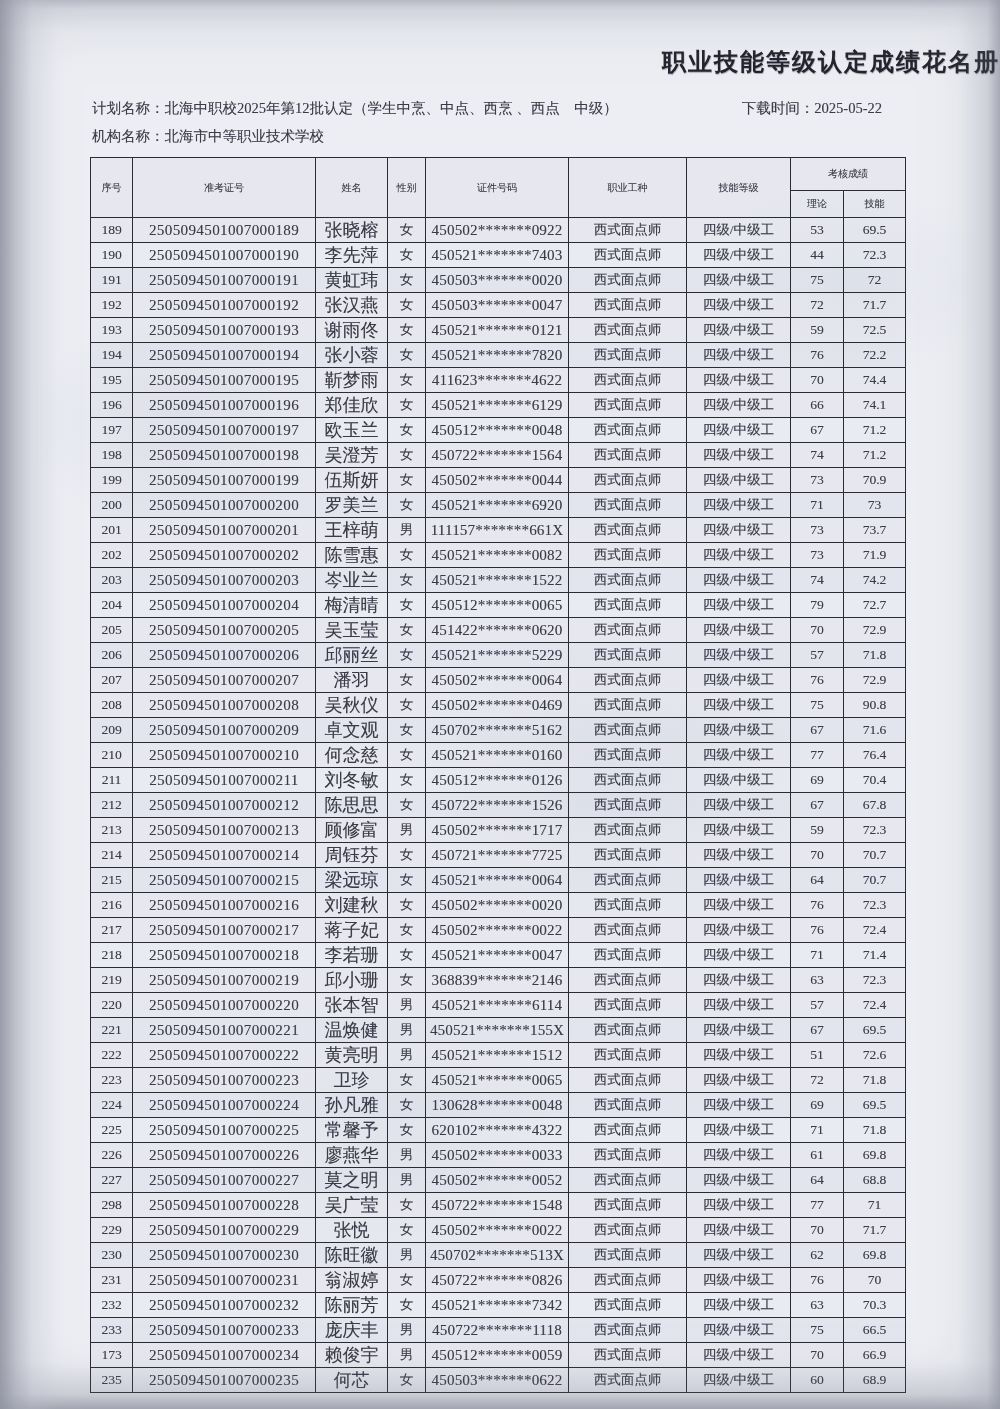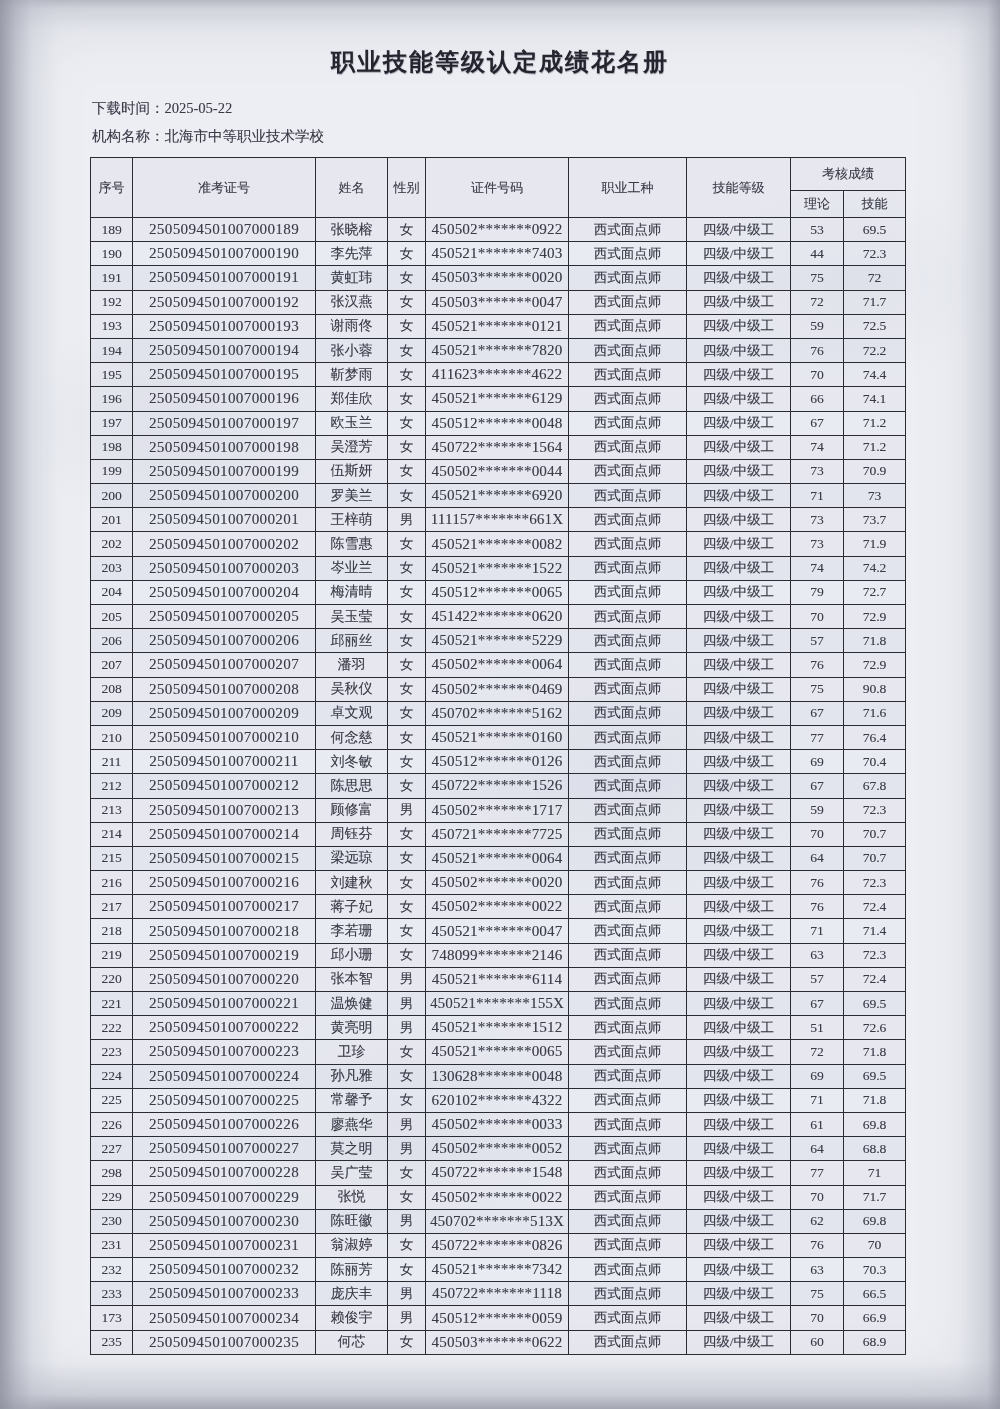--- a/index.html
+++ b/index.html
@@ -20,21 +20,21 @@
       linear-gradient(0deg, rgba(148,150,164,.75) 0px, rgba(182,184,197,.40) 15px, rgba(182,184,197,0) 48px),
       #eceef3;
     overflow:hidden;
   }
   .scan::after{
     content:"";position:absolute;inset:0;pointer-events:none;
     box-shadow:inset 0 0 70px 6px rgba(138,140,156,.35);
   }
   .doc-title{
     padding-top:46px;
-    text-align:center;
+    text-align:right;
     font-size:24px;font-weight:700;letter-spacing:2px;color:#22232c;
     text-shadow:0.5px 0.5px 0.8px rgba(40,40,60,.35);
   }
   .meta{
     margin:22px 118px 0 92px;
     font-size:14.5px;
     text-shadow:0.3px 0.3px 0.5px rgba(50,50,70,.3);
   }
   .meta-line{display:flex;justify-content:space-between;margin-bottom:11px;line-height:17px;}
   .meta-line:last-child{margin-bottom:0;}
@@ -46,39 +46,40 @@
     font-size:13.5px;
   }
   .roster th,.roster td{
     border:1.5px solid #2b2b33;
     text-align:center;vertical-align:middle;
     padding:0;overflow:hidden;white-space:nowrap;
     text-shadow:0.3px 0.3px 0.6px rgba(55,55,75,.35);
     color:#3a3b47;
     font-weight:400;
   }
-  .roster thead th{font-size:13px;background:rgba(214,217,229,.25);}
+  .roster thead th{font-size:10px;background:rgba(214,217,229,.25);}
   .roster thead tr:first-child th{height:32px;}
   .roster thead tr:last-child th{height:26px;border-radius:7px;}
   .roster tbody td{height:23.2px;background:rgba(213,216,229,.22);}
   .roster tbody tr:nth-child(3n) td{background:rgba(208,212,227,.32);}
   .roster tbody tr:nth-child(7n+2) td{background:rgba(217,220,231,.18);}
   td.c-ticket{letter-spacing:.4px;font-size:15px;}
   td.c-id{font-size:15px;letter-spacing:.2px;}
-  td.c-name{font-size:14px;}
+  td.c-name{font-size:18px;}
 </style>
 </head>
 <body>
 
 <div class="scan">
 
   <div class="doc-title">职业技能等级认定成绩花名册</div>
 
   <div class="meta">
     <div class="meta-line">
+      <span><span>计划名称：</span><span>北海中职校2025年第12批认定（学生中烹、中点、西烹 、西点　中级）</span></span>
       <span><span>下载时间：</span><span>2025-05-22</span></span>
     </div>
     <div class="meta-line">
       <span><span>机构名称：</span><span>北海市中等职业技术学校</span></span>
     </div>
   </div>
 
   <table class="roster">
     <colgroup>
       <col style="width:42px">
@@ -436,21 +437,21 @@
       <td class="c-occ">西式面点师</td>
       <td class="c-level">四级/中级工</td>
       <td class="c-theory">71</td>
       <td class="c-skill">71.4</td>
     </tr>
         <tr>
       <td class="c-seq">219</td>
       <td class="c-ticket">2505094501007000219</td>
       <td class="c-name">邱小珊</td>
       <td class="c-gender">女</td>
-      <td class="c-id">748099*******2146</td>
+      <td class="c-id">368839*******2146</td>
       <td class="c-occ">西式面点师</td>
       <td class="c-level">四级/中级工</td>
       <td class="c-theory">63</td>
       <td class="c-skill">72.3</td>
     </tr>
         <tr>
       <td class="c-seq">220</td>
       <td class="c-ticket">2505094501007000220</td>
       <td class="c-name">张本智</td>
       <td class="c-gender">男</td>

